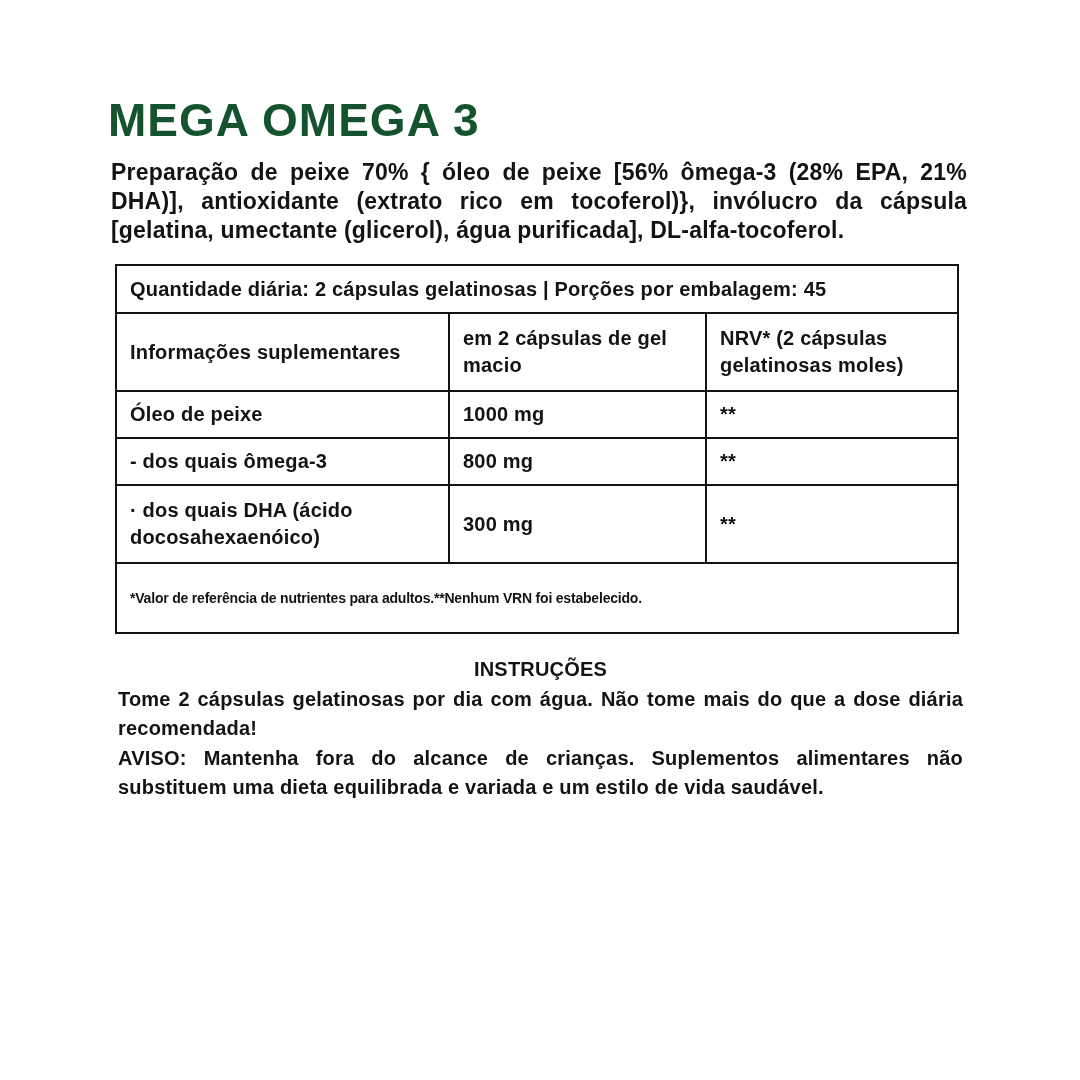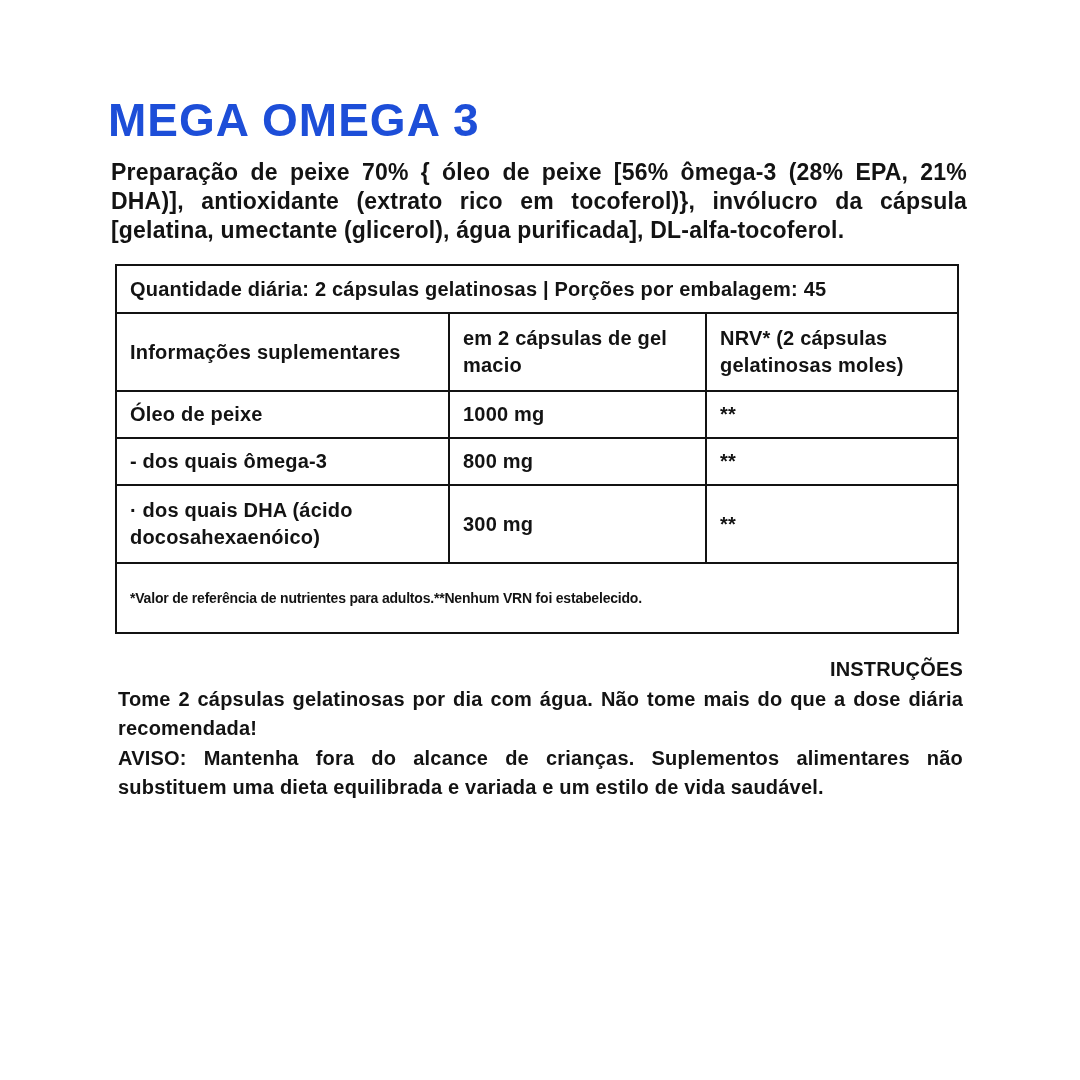--- a/index.html
+++ b/index.html
@@ -19,21 +19,21 @@
   .content {
     box-sizing: border-box;
     padding: 97px 110px 0 108px;
   }
   .title {
     margin: 0 0 15px 0;
     font-size: 46px;
     line-height: 46px;
     font-weight: 700;
     letter-spacing: 1px;
-    color: #1d4ed8;
+    color: #14532d;
   }
   .body-par {
     margin: 3px;
     font-size: 23px;
     line-height: 29px;
     font-weight: 600;
     letter-spacing: 0.2px;
     text-align: justify;
   }
   table.supp {
@@ -63,21 +63,21 @@
     width: 845px;
   }
   .instructions p {
     margin: 0;
     font-size: 20px;
     line-height: 29.5px;
     font-weight: 600;
     letter-spacing: 0.2px;
     text-align: justify;
   }
-  .instructions p.heading { text-align: right; }
+  .instructions p.heading { text-align: center; }
 </style>
 </head>
 <body>
 
 <div class="page">
   <div class="content">
 
     <h1 class="title">MEGA OMEGA 3</h1>
 
     <p class="body-par">Preparação de peixe 70% { óleo de peixe [56% ômega-3 (28% EPA, 21% DHA)], antioxidante (extrato rico em tocoferol)}, invólucro da cápsula [gelatina, umectante (glicerol), água purificada], DL-alfa-tocoferol.</p>

